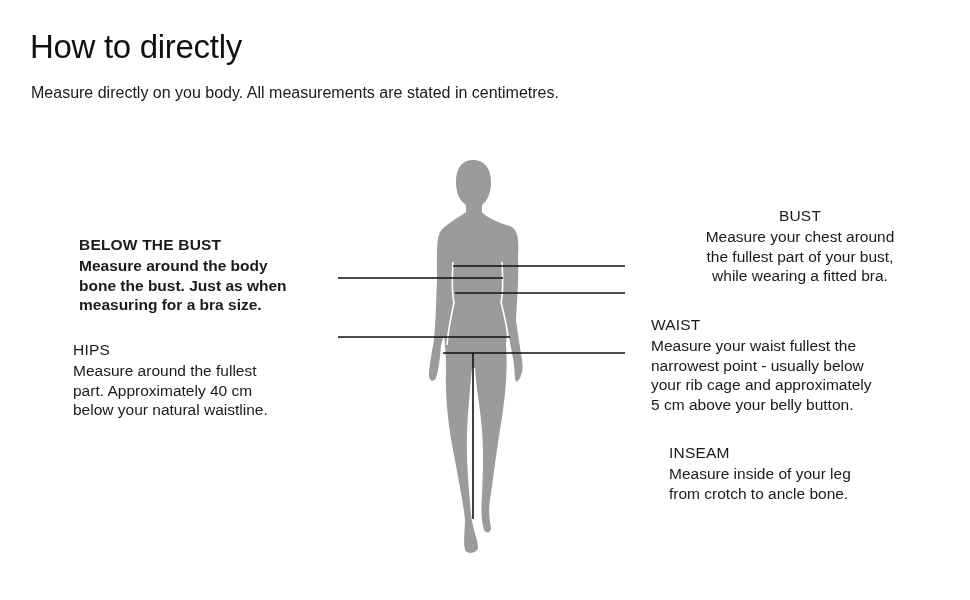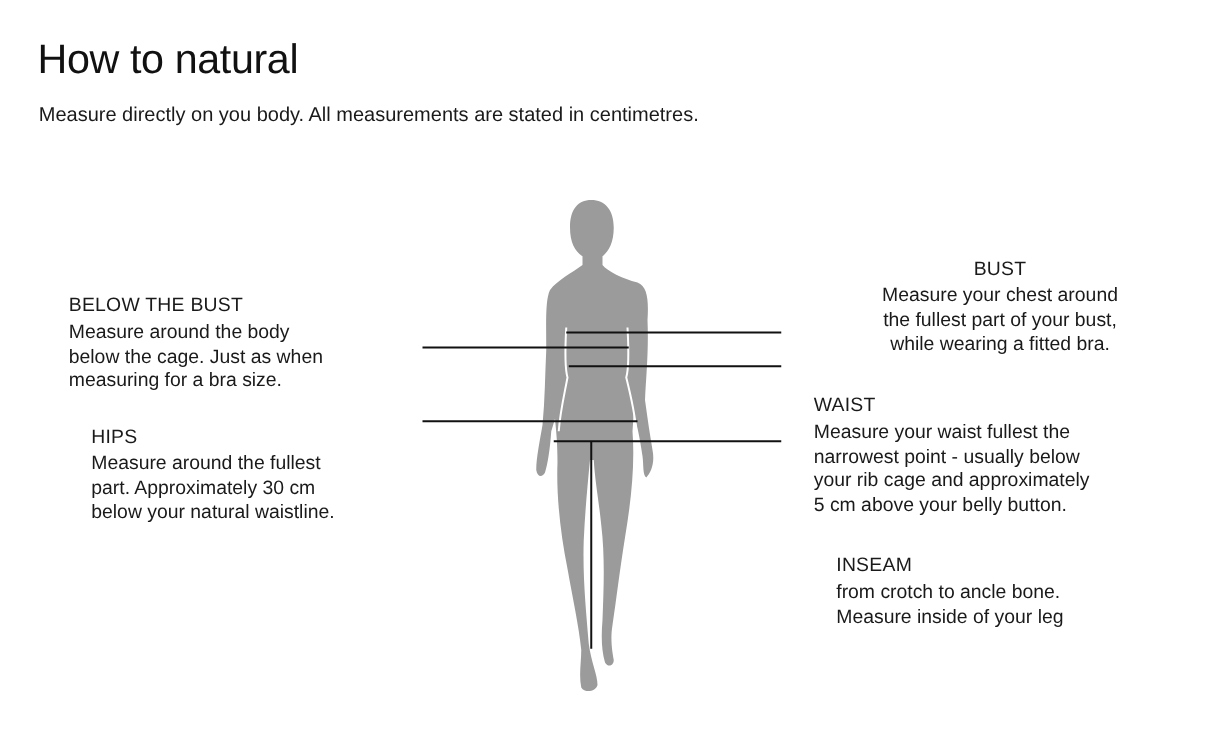--- a/index.html
+++ b/index.html
@@ -18,31 +18,31 @@
       font-size: 16px; color: #1a1a1a; margin: 0; text-align: center;
     }
     .block { position: absolute; width: 270px; }
     .block .label {
       font-size: 15.5px; letter-spacing: 0.2px; line-height: 20px; margin: 0 0 1px 0;
       text-transform: uppercase; color: #1a1a1a;
     }
     .block .desc {
       font-size: 15.5px; line-height: 19.5px; margin: 0; color: #1a1a1a;
     }
-    #block-below-bust { left: 55px; top: 235px; }
+    #block-below-bust { left: 79px; top: 235px; font-weight: bold; }
     #block-hips { left: 73px; top: 340px; }
     #block-bust { left: 670px; top: 206px; width: 260px; text-align: center; }
     #block-waist { left: 651px; top: 315px; width: 270px; }
     #block-inseam { left: 669px; top: 443px; width: 260px; }
     .figure-svg { position: absolute; left: 0; top: 0; }
   </style>
 </head>
 <body>
 
-<h1 class="page-title">How to natural</h1>
+<h1 class="page-title">How to directly</h1>
 <p class="page-subtitle">Measure directly on you body. All measurements are stated in centimetres.</p>
 
 <svg class="figure-svg" width="970" height="600" viewBox="0 0 970 600" xmlns="http://www.w3.org/2000/svg">
   <g fill="#9b9b9b">
 
     <path d="M473,160 C484,160 491,168 491,182 C491,194 487,201 482,205 L482,212 C486,217 498,223 510,226 C518,229 519,240 518,256 C519,280 517,300 516,320 C518,335 520,348 522,360 C524,370 521,378 517,382 C514,380 515,372 514,365 C512,350 509,338 507,330 L506,345 C508,372 505,400 500,430 C496,455 493,480 490,500 C488,512 490,522 491,528 C491,533 486,534 484,530 C481,520 481,508 482,496 C483,470 484,445 481,420 C479,400 476,385 475,368 L472,368 C470,388 468,410 467,432 C466,462 469,490 471,515 C473,530 478,540 478,548 C477,553 468,555 465,550 C463,540 465,530 465,520 C463,500 458,478 454,455 C448,425 445,395 446,370 C446,355 445,345 444,335 L441,345 C440,360 438,372 436,378 C434,382 430,382 429,376 C429,366 432,352 434,340 C436,320 436,300 437,280 C437,260 436,240 440,232 C446,224 458,218 466,212 L466,205 C460,201 456,194 456,182 C456,168 462,160 473,160 Z"></path>
   </g>
 
   <g stroke="#ffffff" stroke-width="1.6" fill="none">
     <path d="M453,262 C452,280 452,295 454,302 C451,318 448,330 447,345"></path>
@@ -54,43 +54,43 @@
     <line x1="455" y1="293" x2="625" y2="293"></line>
     <line x1="338" y1="337" x2="510" y2="337"></line>
     <line x1="443" y1="353" x2="625" y2="353"></line>
     <line x1="473" y1="353" x2="473" y2="519"></line>
   </g>
 </svg>
 
 <div class="block" id="block-below-bust">
   <p class="label">BELOW THE BUST</p>
   <p class="desc">Measure around the body</p>
-  <p class="desc">below the cage. Just as when</p>
+  <p class="desc">bone the bust. Just as when</p>
   <p class="desc">measuring for a bra size.</p>
 </div>
 
 <div class="block" id="block-hips">
   <p class="label">HIPS</p>
   <p class="desc">Measure around the fullest</p>
-  <p class="desc">part. Approximately 30 cm</p>
+  <p class="desc">part. Approximately 40 cm</p>
   <p class="desc">below your natural waistline.</p>
 </div>
 
 <div class="block" id="block-bust">
   <p class="label">BUST</p>
   <p class="desc">Measure your chest around</p>
   <p class="desc">the fullest part of your bust,</p>
   <p class="desc">while wearing a fitted bra.</p>
 </div>
 
 <div class="block" id="block-waist">
   <p class="label">WAIST</p>
   <p class="desc">Measure your waist fullest the</p>
   <p class="desc">narrowest point - usually below</p>
   <p class="desc">your rib cage and approximately</p>
   <p class="desc">5 cm above your belly button.</p>
 </div>
 
 <div class="block" id="block-inseam">
   <p class="label">INSEAM</p>
+  <p class="desc">Measure inside of your leg</p>
   <p class="desc">from crotch to ancle bone.</p>
-  <p class="desc">Measure inside of your leg</p>
 </div>
 
 </body></html>

